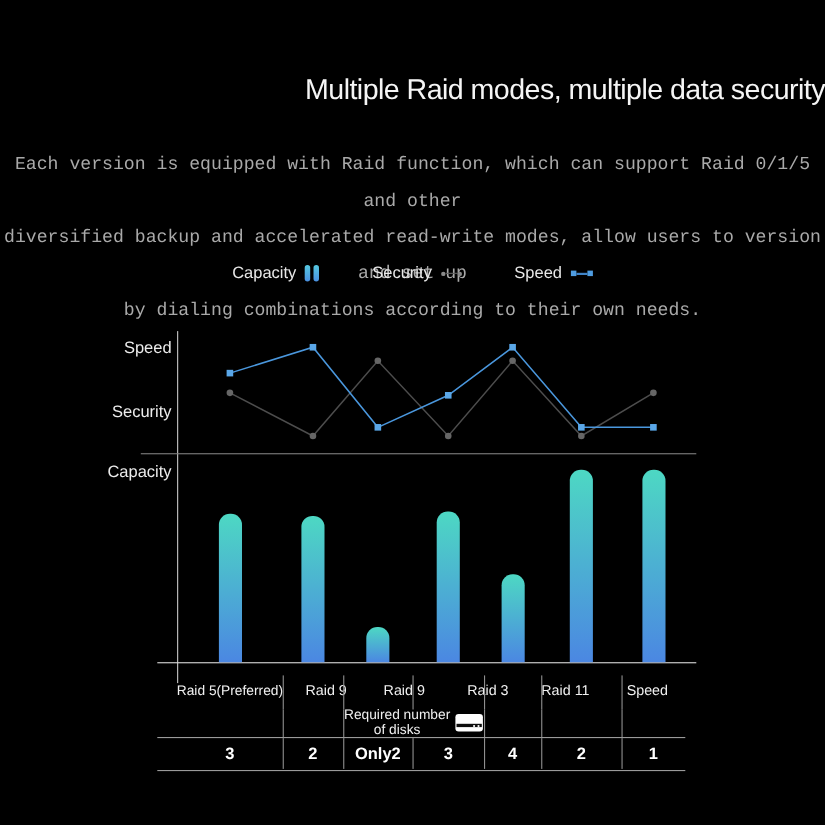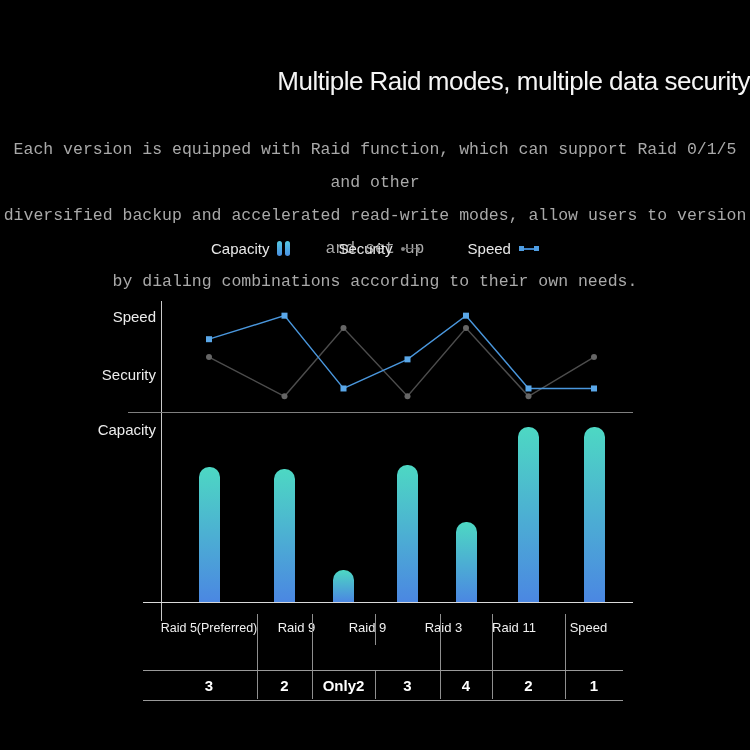--- a/index.html
+++ b/index.html
@@ -139,20 +139,38 @@
 
   <div class="grid-row row-head" id="row-head">
       <div class="cell">Raid 5(Preferred)</div>
       <div class="cell">Raid 9</div>
       <div class="cell">Raid 9</div>
       <div class="cell">Raid 3</div>
       <div class="cell">Raid 11</div>
       <div class="cell">Speed</div>
     </div>
 
+  <div class="grid-row row-mid">
+    <div class="cell"></div>
+    <div class="cell"></div>
+    <div class="cell mid-merged">
+      <span class="mid-text">
+        <span>Required number</span><br>
+        <span>of disks</span>
+      </span>
+      <span class="disk-icon">
+        <span class="disk-slot"></span>
+          <span class="disk-dot d1"></span>
+          <span class="disk-dot d2"></span>
+      </span>
+    </div>
+    <div class="cell"></div>
+    <div class="cell"></div>
+    <div class="cell"></div>
+  </div>
 
   <div class="grid-row row-val" id="row-val">
       <div class="cell">3</div>
       <div class="cell">2</div>
       <div class="cell">Only2</div>
       <div class="cell">3</div>
       <div class="cell">4</div>
       <div class="cell">2</div>
       <div class="cell">1</div>
     </div>

